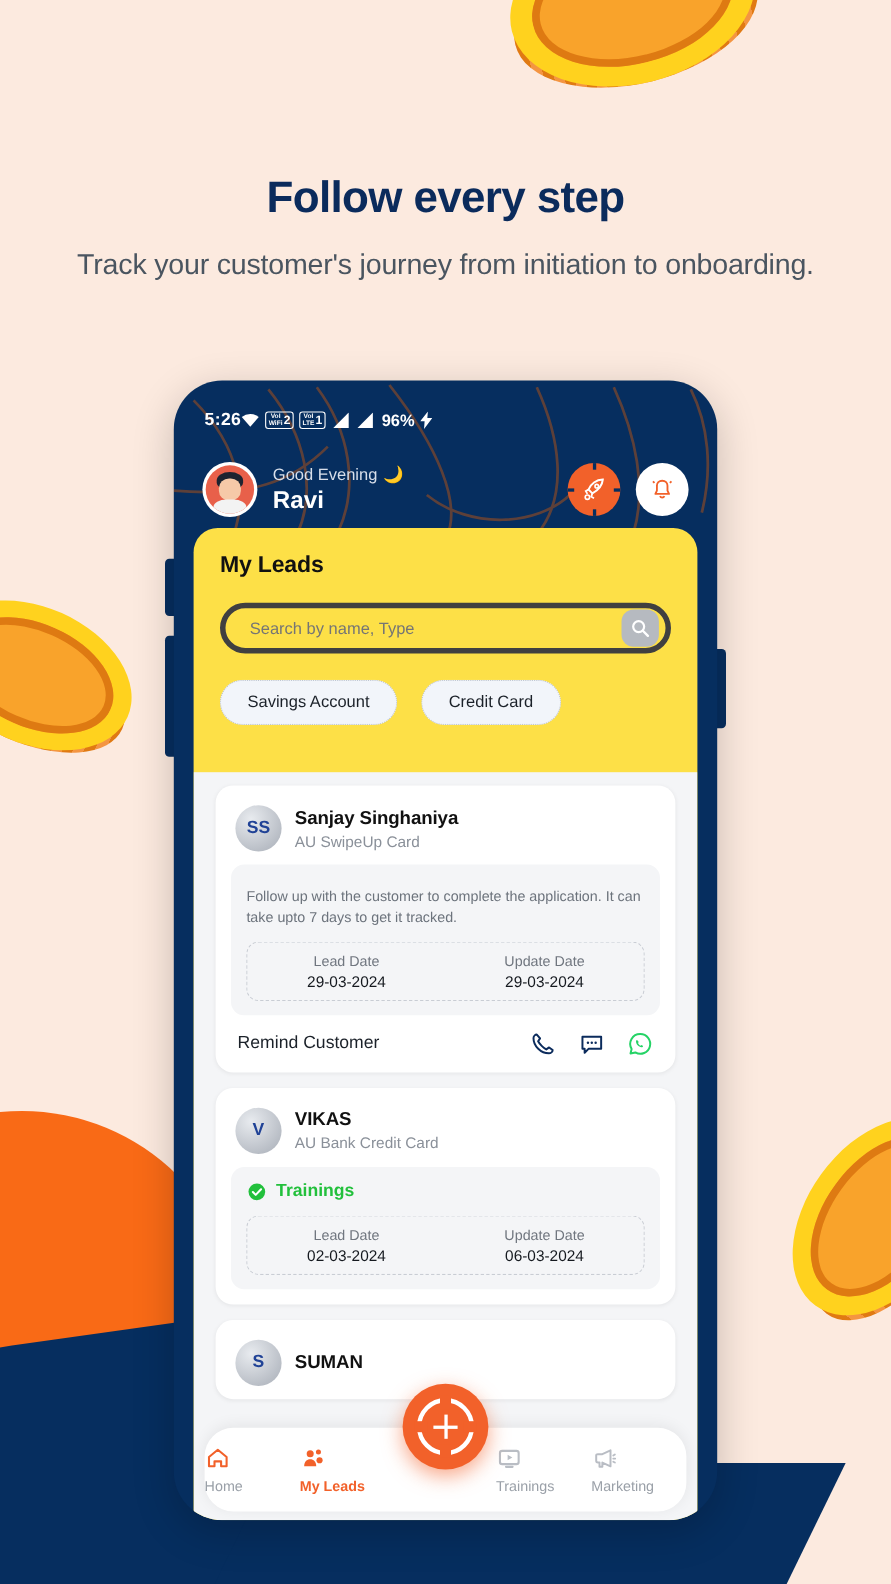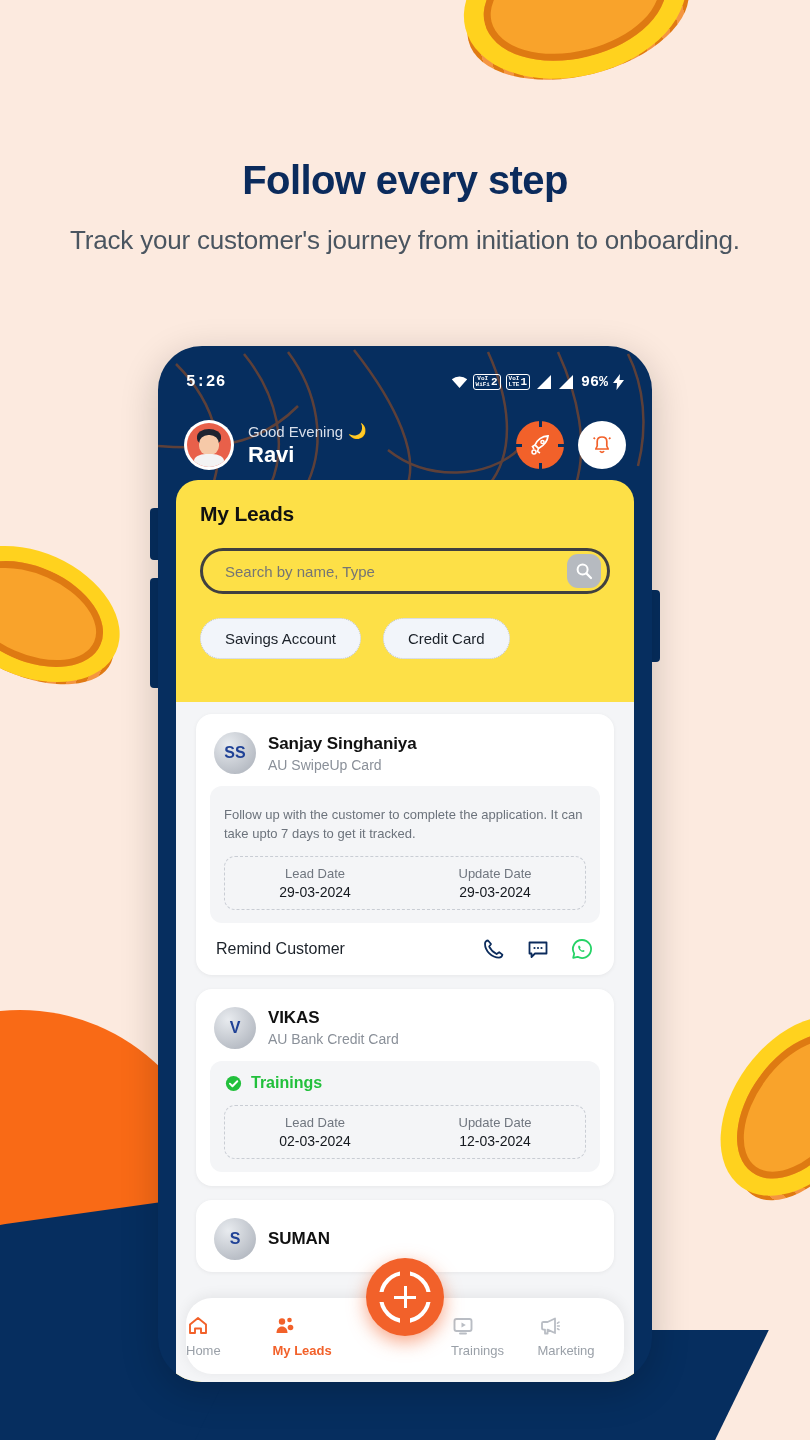--- a/index.html
+++ b/index.html
@@ -88,22 +88,22 @@
   }
   .side-a { left: 150px; top: 508px; width: 12px; height: 52px; }
   .side-b { left: 150px; top: 578px; width: 12px; height: 110px; }
   .side-c { left: 648px; top: 590px; width: 12px; height: 72px; }
 
   .phone-curves { position: absolute; inset: 0; }
 
   
   .statusbar {
     position: absolute; left: 0; right: 0; top: 20px; height: 32px;
-    display: flex; align-items: center; justify-content: space-between;
-    padding: 0 28px; color: #fff; font-family: Liberation Mono, monospace;
+    display: flex; align-items: center; 
+    padding: 0 28px; color: #fff;
   }
   .status-time { font-size: 16px; font-weight: bold; letter-spacing: .3px; }
   .status-right { display: flex; align-items: center; gap: 5px; }
   .net-badge {
     border: 1.6px solid #fff; border-radius: 3px;
     font-size: 7px; font-weight: bold; line-height: 1;
     padding: 1px 2px; display: flex; align-items: center; gap: 1px;
     color: #fff;
   }
   .net-badge .stack { display: flex; flex-direction: column; align-items: center; }
@@ -158,21 +158,21 @@
     position: absolute; left: 18px; right: 18px; top: 134px; bottom: 0;
     background: #fde047; border-radius: 22px 22px 0 0;
     overflow: hidden;
   }
   .screen-title {
     font-size: 21px; font-weight: bold; color: #111; padding: 22px 24px 0;
     letter-spacing: -.2px;
   }
   .searchbar {
     margin: 22px 24px 0; height: 46px;
-    border: 3px solid #404040; border-radius: 24px;
+    border: 5px solid #404040; border-radius: 24px;
     display: flex; align-items: center; padding: 0 6px 0 22px;
   }
   .searchbar input {
     flex: 1; border: 0; outline: 0; font-size: 15px; color: #6A7280;
     font-family: "Liberation Sans", sans-serif; background: transparent;
   }
   .search-btn {
     width: 34px; height: 34px; border-radius: 11px; background: #B6BAC0;
     display: flex; align-items: center; justify-content: center; flex: none;
   }
@@ -445,21 +445,21 @@
             </svg>
             <span>Trainings</span>
           </div>
           <div class="date-box">
             <div class="date-col">
               <div class="date-label">Lead Date</div>
               <div class="date-value">02-03-2024</div>
             </div>
             <div class="date-col">
               <div class="date-label">Update Date</div>
-              <div class="date-value">12-03-2024</div>
+              <div class="date-value">06-03-2024</div>
             </div>
           </div>
         </div>
         <div style="height:14px"></div>
       </div>
 
       <div class="lead-card">
         <div class="lead-head">
           <div class="lead-initials">S</div>
           <div>

